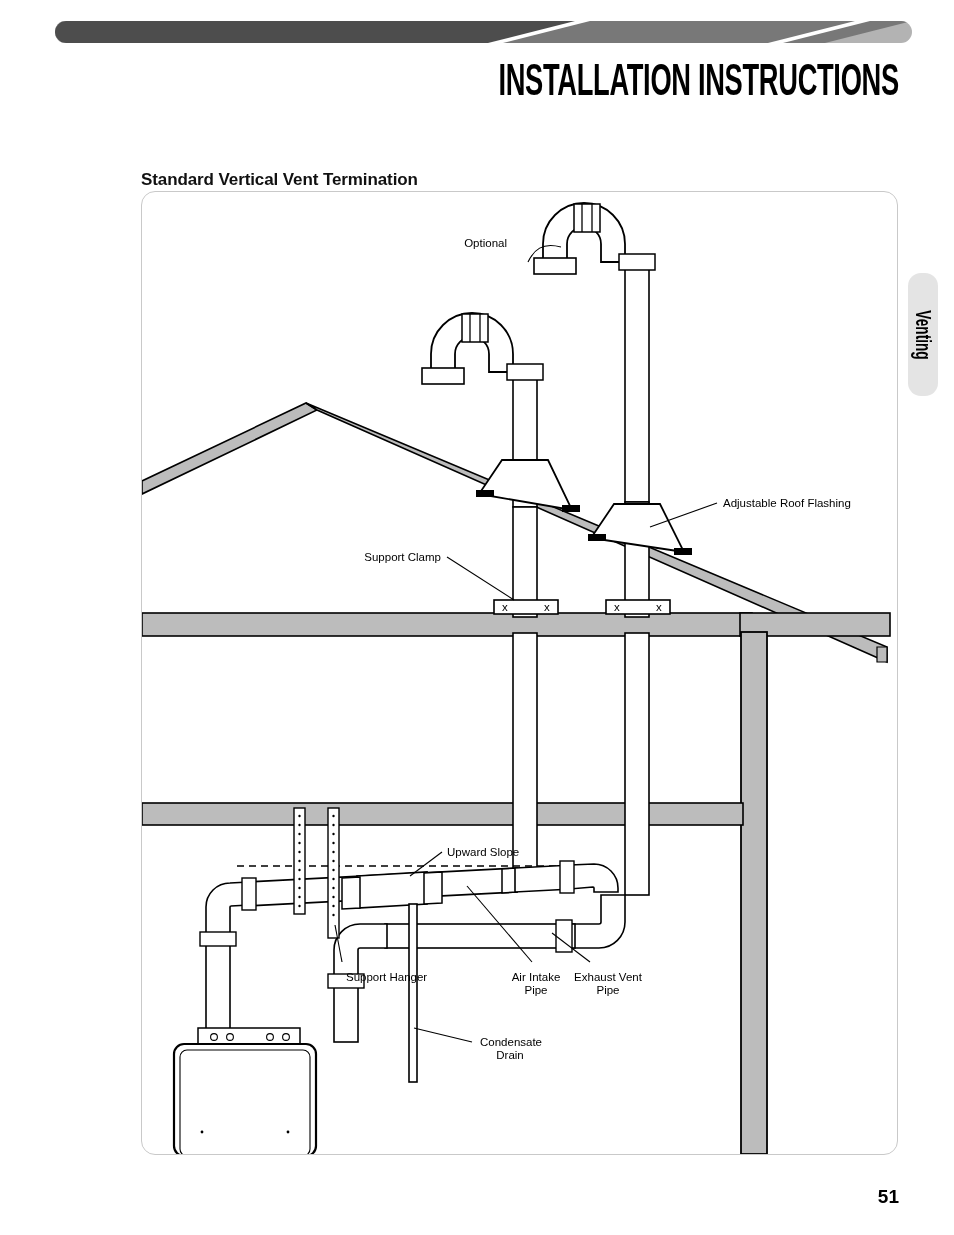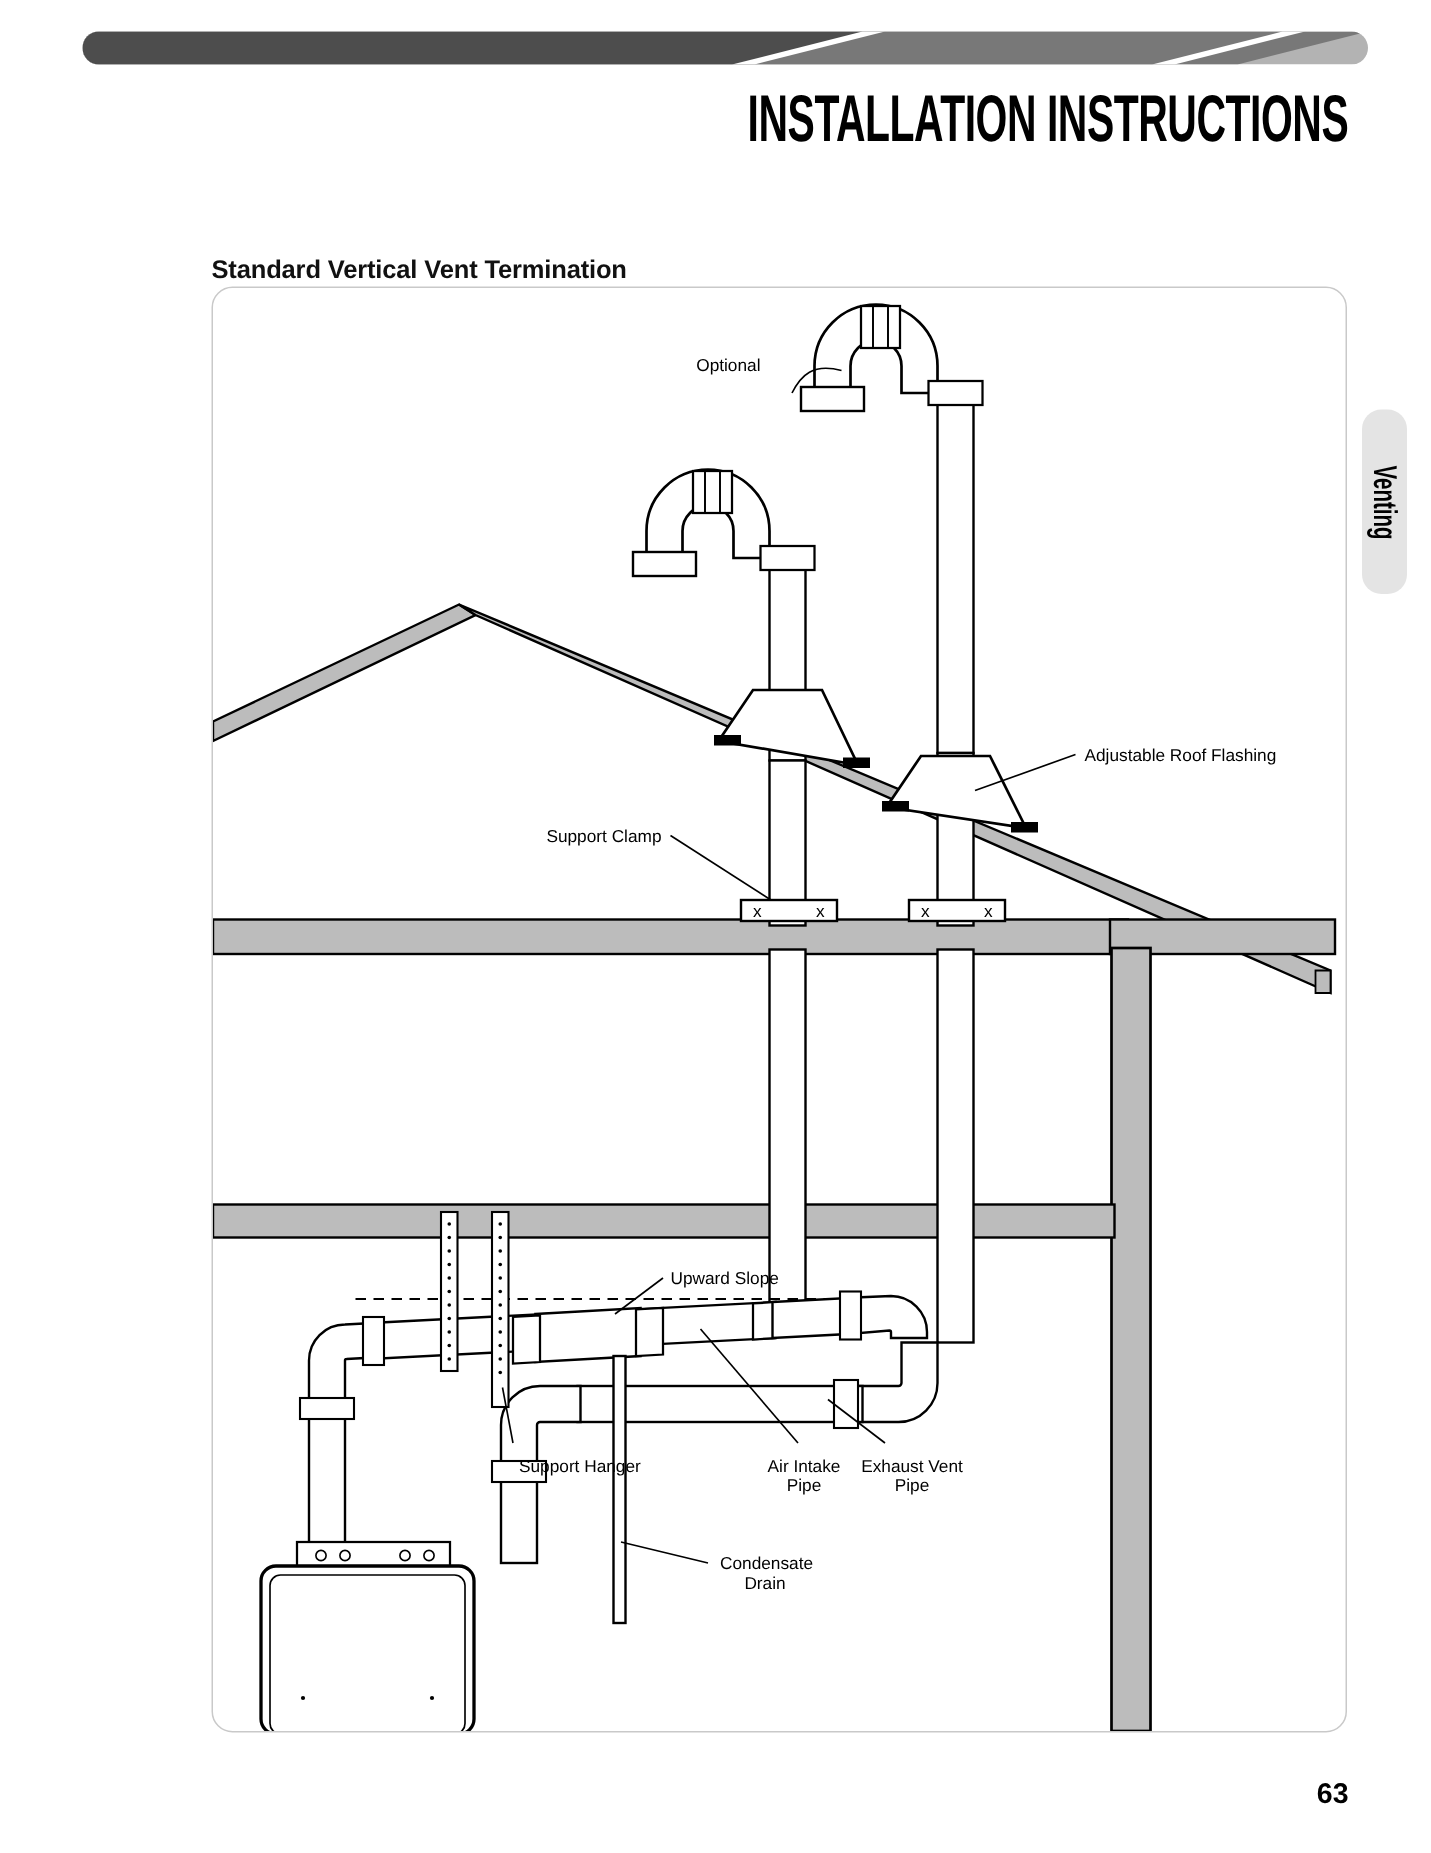--- a/index.html
+++ b/index.html
@@ -311,13 +311,13 @@
 
   <text class="lbl" x="466" y="789" text-anchor="middle">Exhaust Vent</text>
   <text class="lbl" x="466" y="802" text-anchor="middle">Pipe</text>
 
   <text class="lbl" x="338" y="854" text-anchor="start">Condensate</text>
   <text class="lbl" x="368" y="867" text-anchor="middle">Drain</text>
 
 </svg>
 </div>
 
-<div id="page-number">63</div>
+<div id="page-number">51</div>
 
 </body></html>

